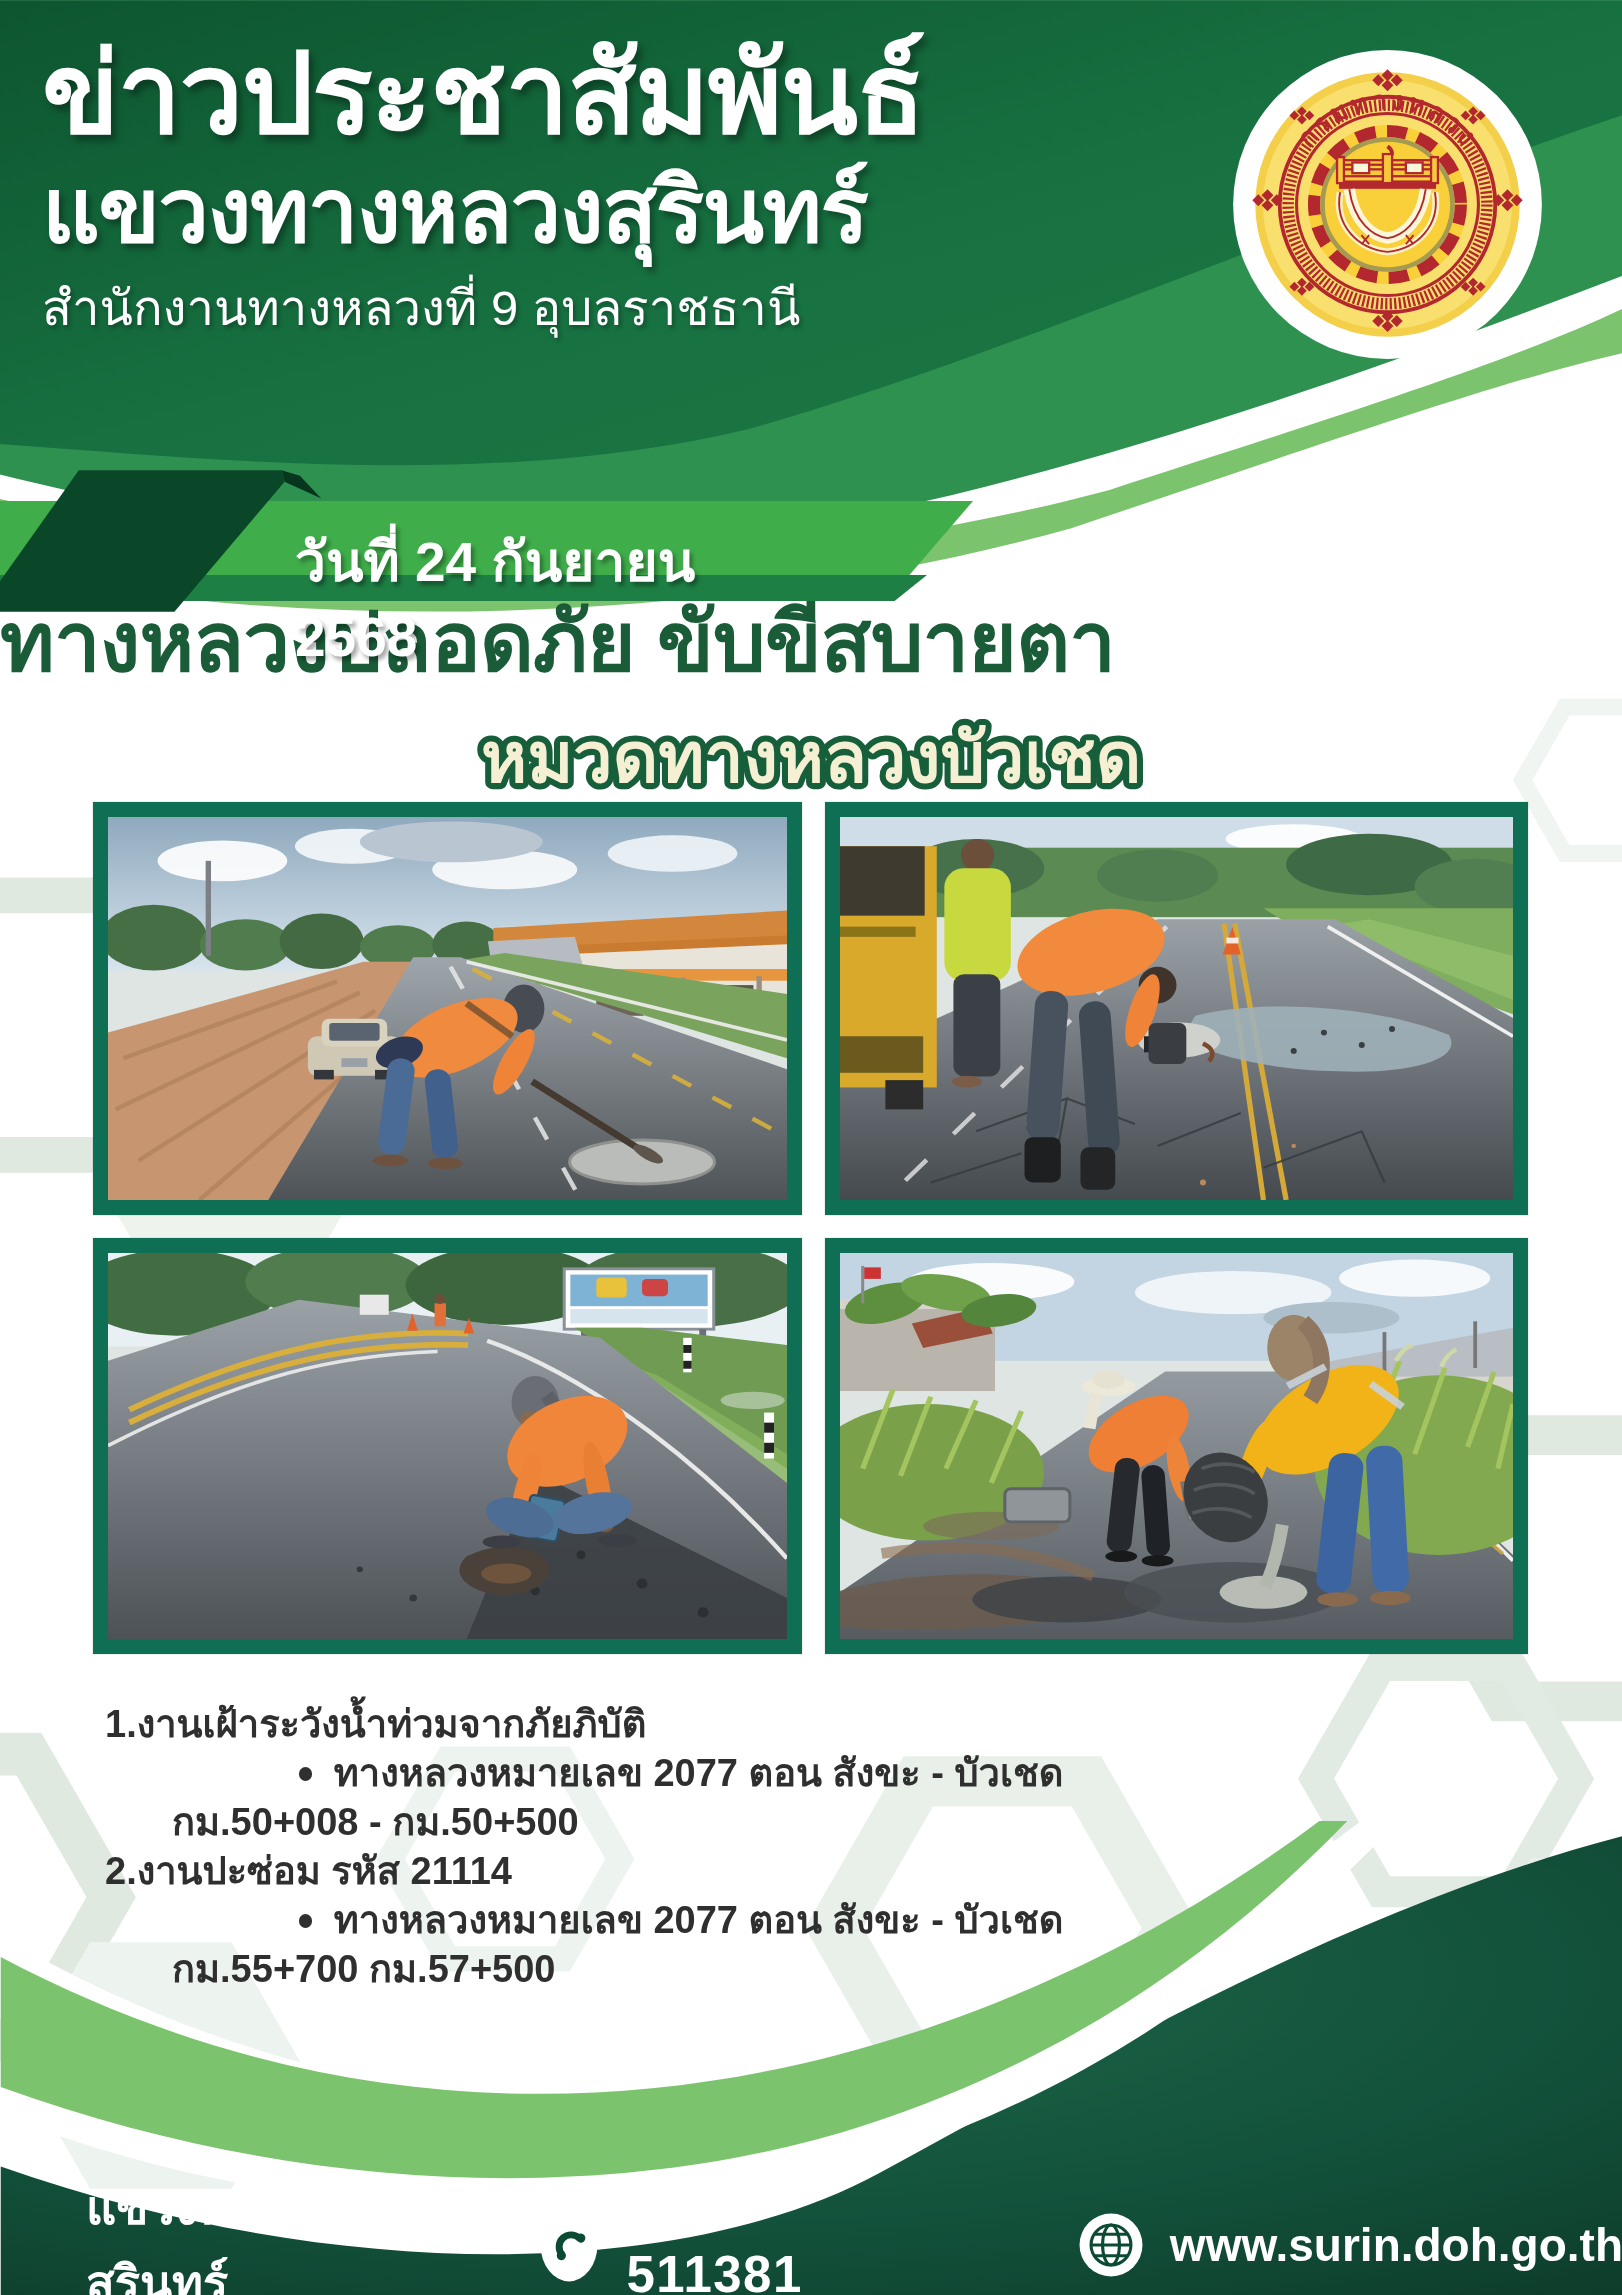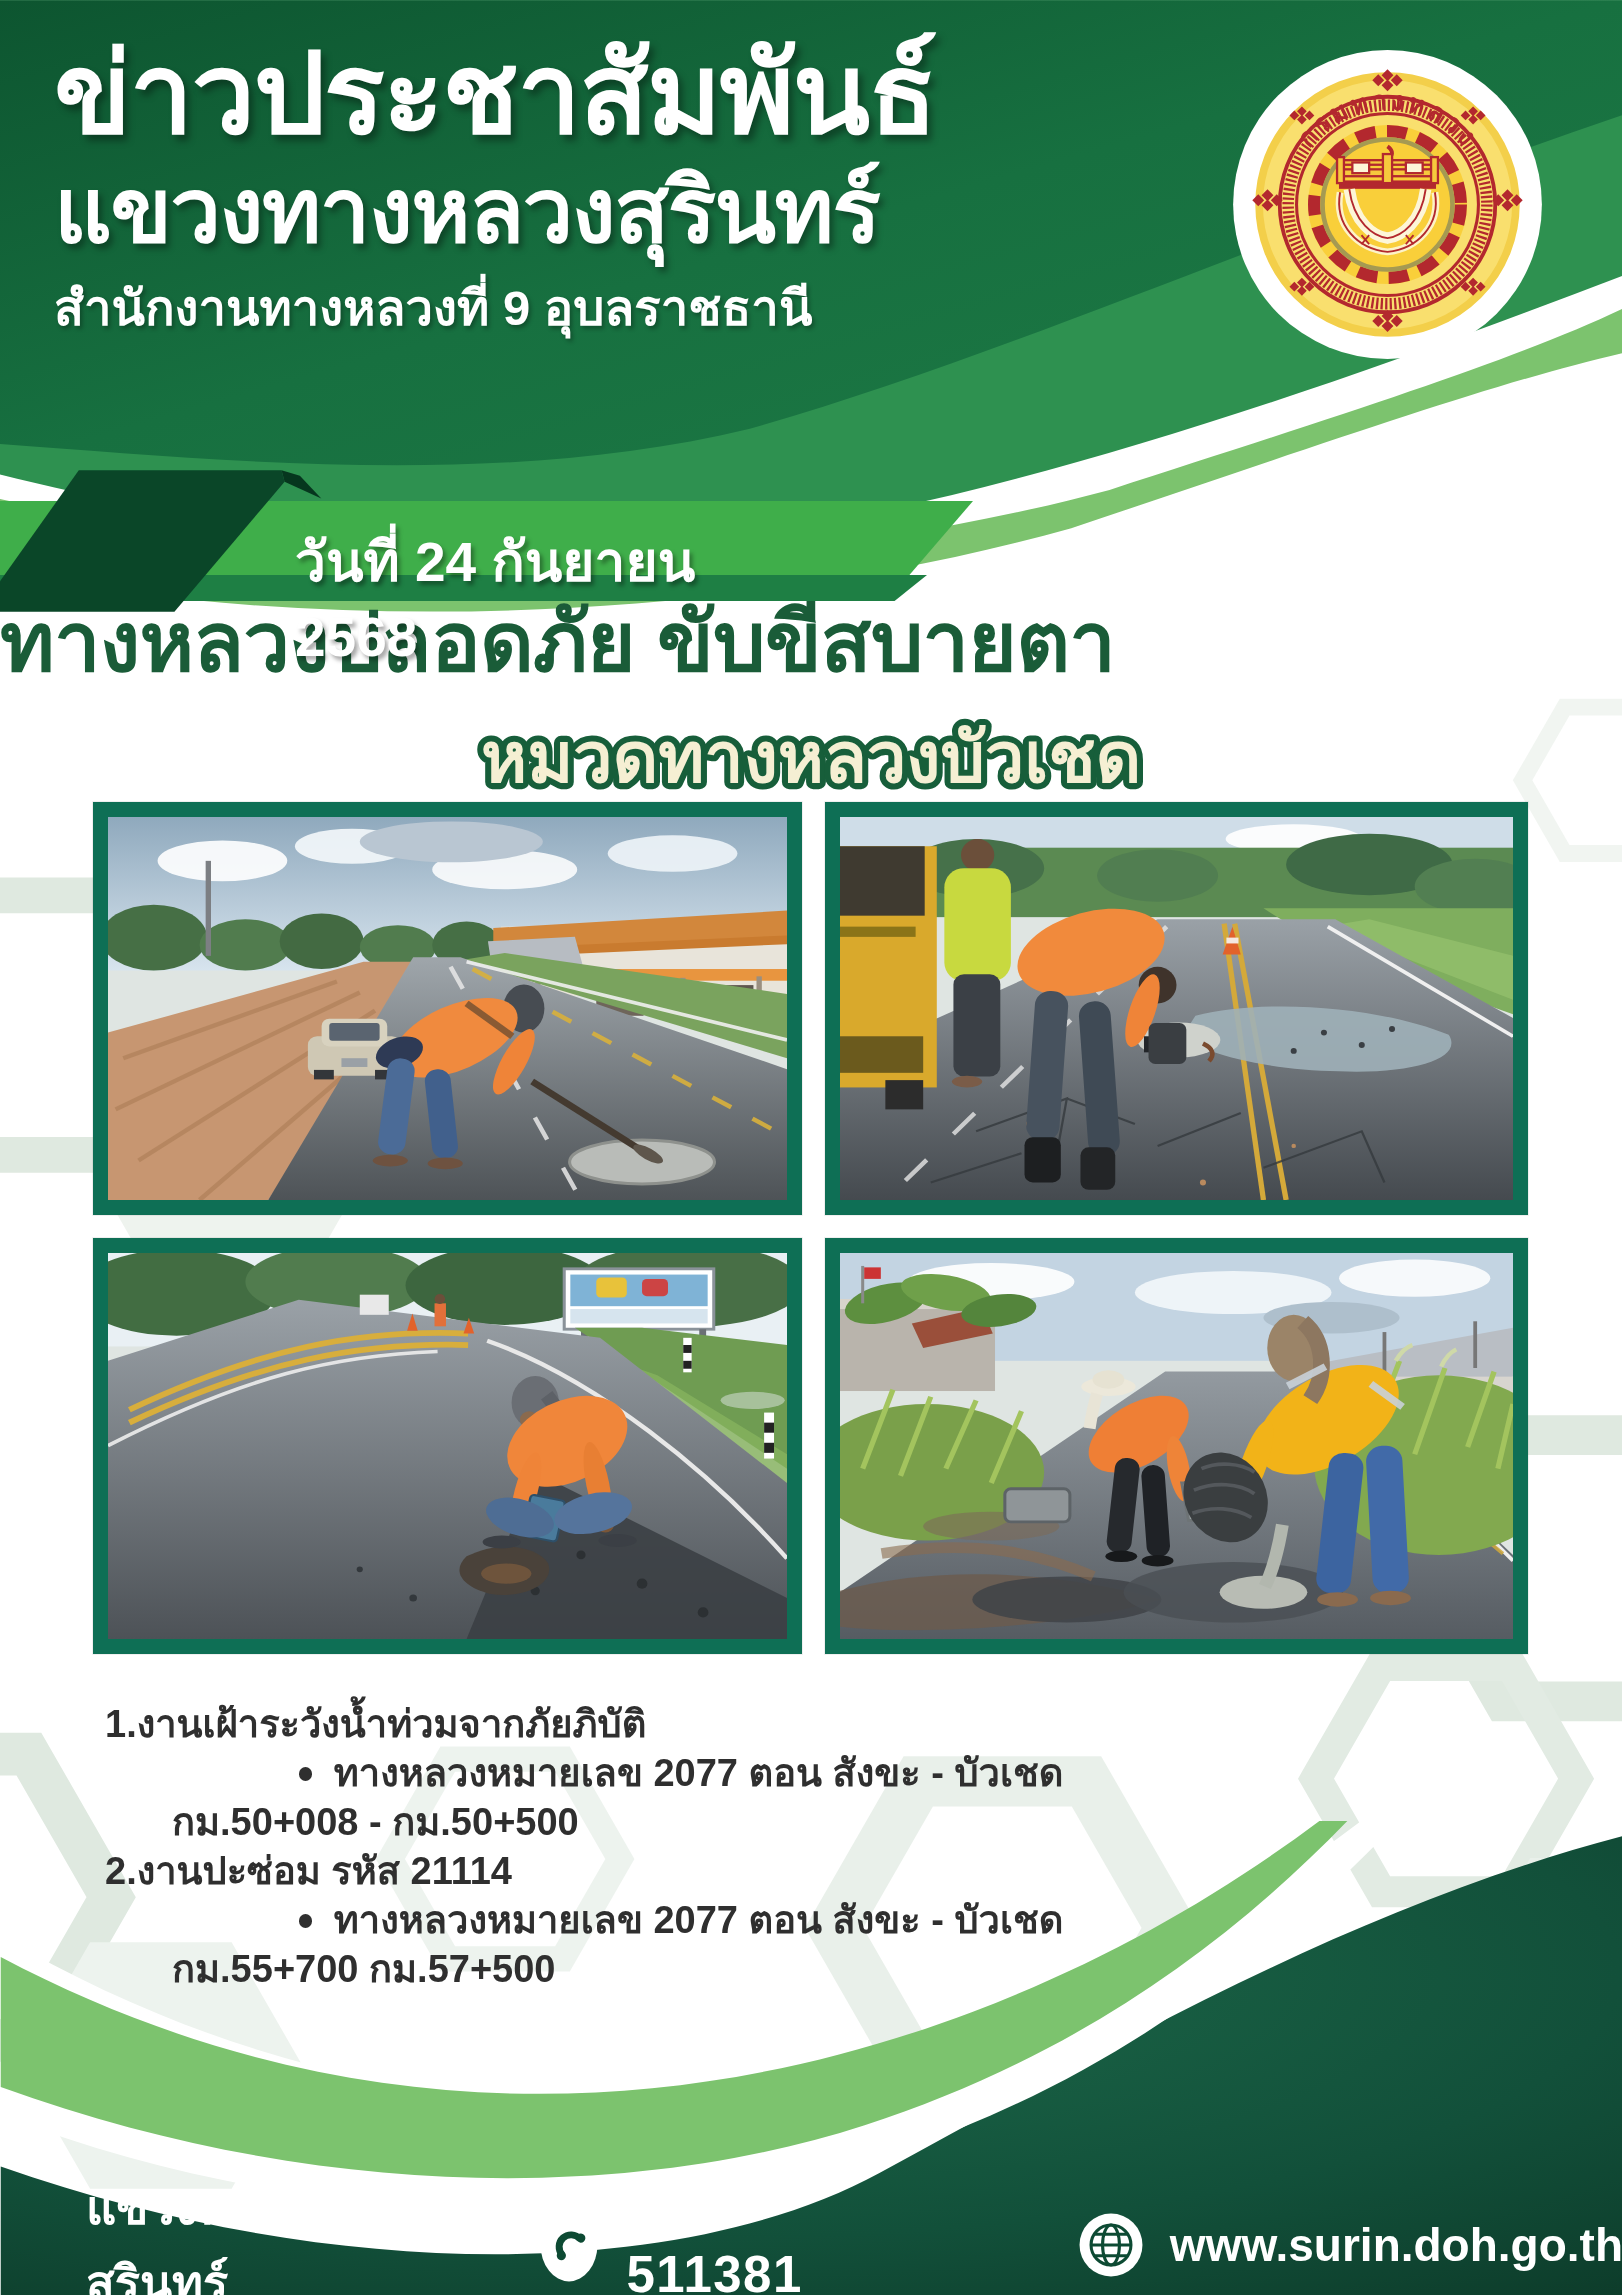--- a/index.html
+++ b/index.html
@@ -8,31 +8,31 @@
     background:#ffffff;font-family:"Liberation Sans","DejaVu Sans",sans-serif;
   }
   .abs{position:absolute;}
   svg{display:block;}
 
   
   #hex-layer{left:0;top:0;z-index:0;}
 
   
   #header-art{left:0;top:0;z-index:1;}
-  #header-text{left:54px;top:31px;z-index:3;color:#ffffff;}
+  #header-text{left:42px;top:31px;z-index:3;color:#ffffff;}
   #header-title{
     font-size:113px;font-weight:800;line-height:1.12;letter-spacing:-1.5px;
     text-shadow:4.6px 6.1px 7.7px rgba(0,0,0,.35);
   }
   #header-subtitle{
     font-size:90px;font-weight:800;line-height:1.05;letter-spacing:-1.5px;
     text-shadow:3.8px 5.4px 6.9px rgba(0,0,0,.35);margin-top:6.1px;
   }
   #header-office{
-    font-size:49px;font-weight:700;margin-top:10.7px;
+    font-size:49px;font-weight:400;margin-top:10.7px;
     text-shadow:2.3px 3.1px 4.6px rgba(0,0,0,.3);
   }
   #doh-logo{left:1227px;top:44px;z-index:4;}
 
   
   #date-banner-wrap{left:0;top:468px;width:987px;height:153px;z-index:5;}
   #date-banner{
     position:absolute;left:0;top:33px;width:973px;height:77px;
     background:#3fae4a;
     clip-path:polygon(0 0,100% 0,93.2% 100%,0 100%);

